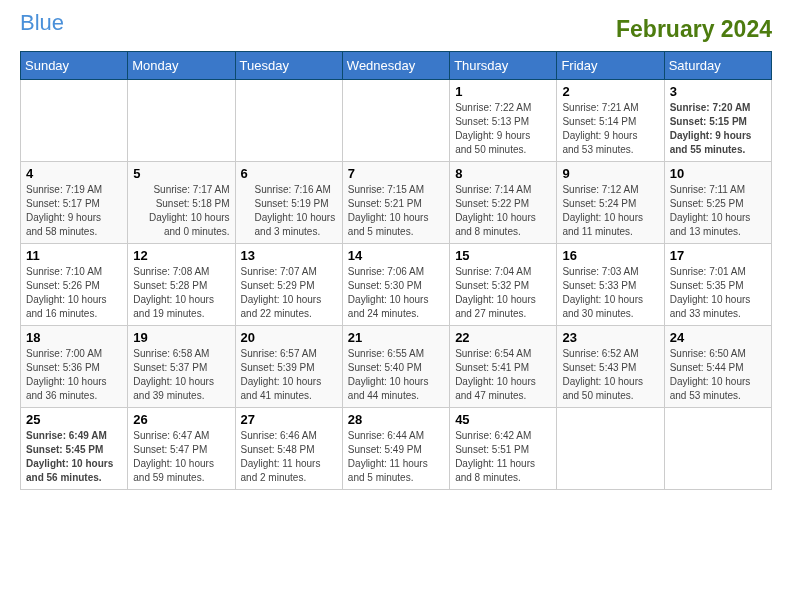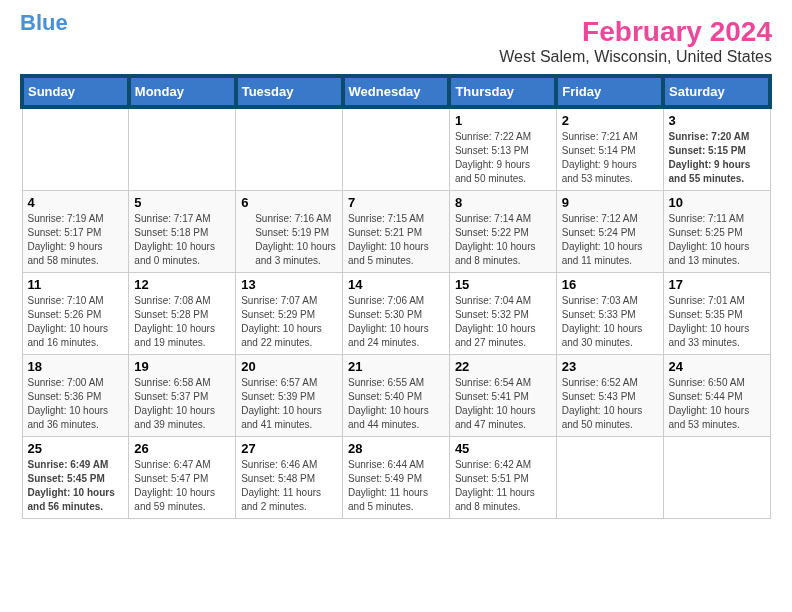--- a/index.html
+++ b/index.html
@@ -18,42 +18,42 @@
     }
     .logo {
       display: flex;
       flex-direction: column;
       align-items: flex-start;
     }
     .title-block {
       text-align: right;
     }
     .month-title {
-      font-size: 28px;
+      font-size: 23px;
       font-weight: bold;
-      color: #ec4899;
+      color: #4d7c0f;
     }
     .location {
       font-size: 16px;
       color: #333;
       font-weight: normal;
     }
     table {
       width: 100%;
       border-collapse: collapse;
       table-layout: fixed;
     }
     thead tr th {
       background-color: #3a78c9;
       color: #fff;
       font-size: 13px;
-      font-weight: bold;
+      font-weight: normal;
       padding: 6px 4px;
       text-align: left;
-      border: 4px solid #0c4a6e;
+      border: 1px solid #0c4a6e;
     }
     tbody tr td {
       border: 1px solid #ccc;
       vertical-align: top;
       padding: 4px 5px;
       font-size: 10.5px;
       color: #333;
       height: 80px;
       background: #fff;
     }
@@ -73,25 +73,24 @@
     }
     .empty-cell {
       background: #fff;
     }
   </style>
 </head>
 <body>
 
 <div class="header">
   <div class="logo">
-    <div style="font-size:22px;font-weight:bold;color:#4a90d9;line-height:1;margin-top:-4px;">Blue</div>
+    <div style="font-size:22px;font-weight:normal;color:#4a90d9;line-height:1;margin-top:-4px;">Blue</div>
   </div>
   <div class="title-block">
     <div class="month-title">February 2024</div>
-    <div class="location">West Salem, Wisconsin, United States</div>
   </div>
 </div>
 
 <table>
   <thead>
     <tr>
     <th>Sunday</th>
         <th>Monday</th>
         <th>Tuesday</th>
         <th>Wednesday</th>
@@ -131,21 +130,21 @@
       <tr>
         <td>
           <div class="day-num">4</div>
           <div class="day-info" style="white-space: pre-line;">Sunrise: 7:19 AM
 Sunset: 5:17 PM
 Daylight: 9 hours
 and 58 minutes.</div>
         </td>
         <td>
           <div class="day-num">5</div>
-          <div class="day-info" style="white-space: pre-line;">Sunrise: 7:17 AM
+          <div class="day-info" style="white-space: pre-line; text-align: right;">Sunrise: 7:17 AM
 Sunset: 5:18 PM
 Daylight: 10 hours
 and 0 minutes.</div>
         </td>
         <td>
           <div class="day-num">6</div>
           <div class="day-info" style="white-space: pre-line; margin-left: 14px;">Sunrise: 7:16 AM
 Sunset: 5:19 PM
 Daylight: 10 hours
 and 3 minutes.</div>

